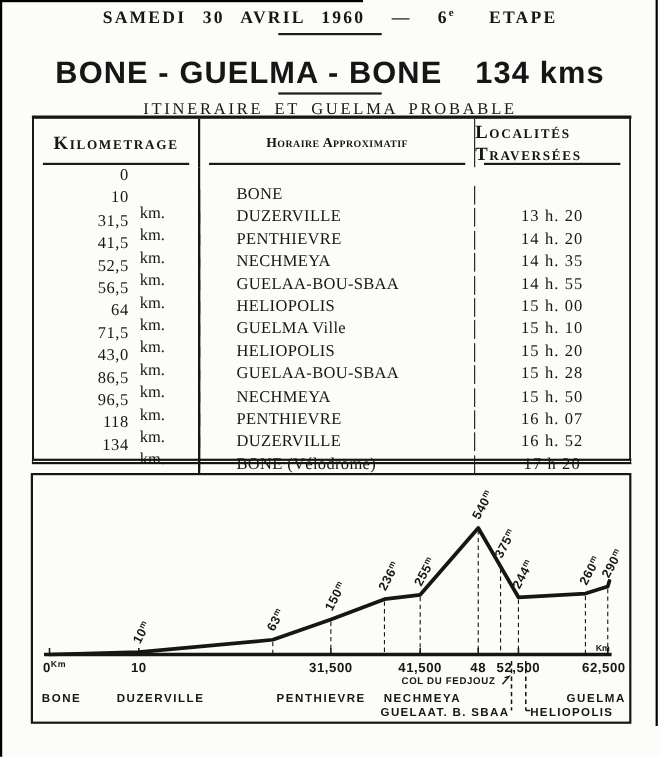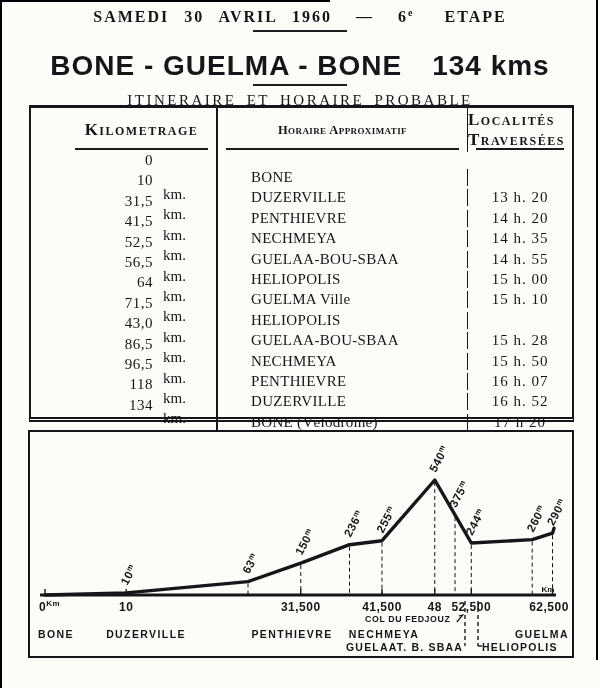--- a/index.html
+++ b/index.html
@@ -49,21 +49,20 @@
     border-top:3px solid #161616;
     border-left:2px solid #161616;
     border-right:2px solid #161616;
     border-bottom:5px double #161616;
     background:#fcfcf9;
     box-sizing:border-box;
   }
   .thead, .trow {
     display:grid;
     grid-template-columns:151px 250px 1fr;
-    padding-left:36px;
   }
   .thead { height:44px; }
   .th {
     position:relative;
     display:flex; align-items:center; justify-content:center;
     font-variant:small-caps;
   }
   .th::after {
     content:""; position:absolute; bottom:2px; left:8px; right:8px;
     height:2px; background:#1a1a1a;
@@ -100,21 +99,21 @@
 
   <div class="header">
     <div class="date-line">
       <span>SAMEDI 30 AVRIL 1960</span><span class="dash">—</span><span><span>6</span><sup>e</sup>&nbsp;&nbsp;<span>ETAPE</span></span>
     </div>
     <div class="rule"></div>
     <div class="title">
       <span>BONE - GUELMA - BONE</span><span class="distance">134 kms</span>
     </div>
     <div class="rule"></div>
-    <div class="subtitle">ITINERAIRE ET HORAIRE PROBABLE</div>
+    <div class="subtitle">ITINERAIRE ET GUELMA PROBABLE</div>
   </div>
 
   <div class="itab">
     <div class="thead">
       <div class="th th-kilometrage">Kilometrage</div>
       <div class="th th-horaire">Horaire Approximatif</div>
       <div class="th th-localites">Localités Traversées</div>
     </div>
     <div class="tbody">
       <div class="trow">
@@ -171,20 +170,21 @@
           </div>
           <div class="c-place">GUELMA Ville</div>
           <div class="c-time">15 h. 10</div>
         </div>
         <div class="trow">
           <div class="c-km">
             <span class="num">71,5</span>
             <span class="unit">km.</span>
           </div>
           <div class="c-place">HELIOPOLIS</div>
+          <div class="c-time">15 h. 20</div>
         </div>
         <div class="trow">
           <div class="c-km">
             <span class="num">43,0</span>
             <span class="unit">km.</span>
           </div>
           <div class="c-place">GUELAA-BOU-SBAA</div>
           <div class="c-time">15 h. 28</div>
         </div>
         <div class="trow">

